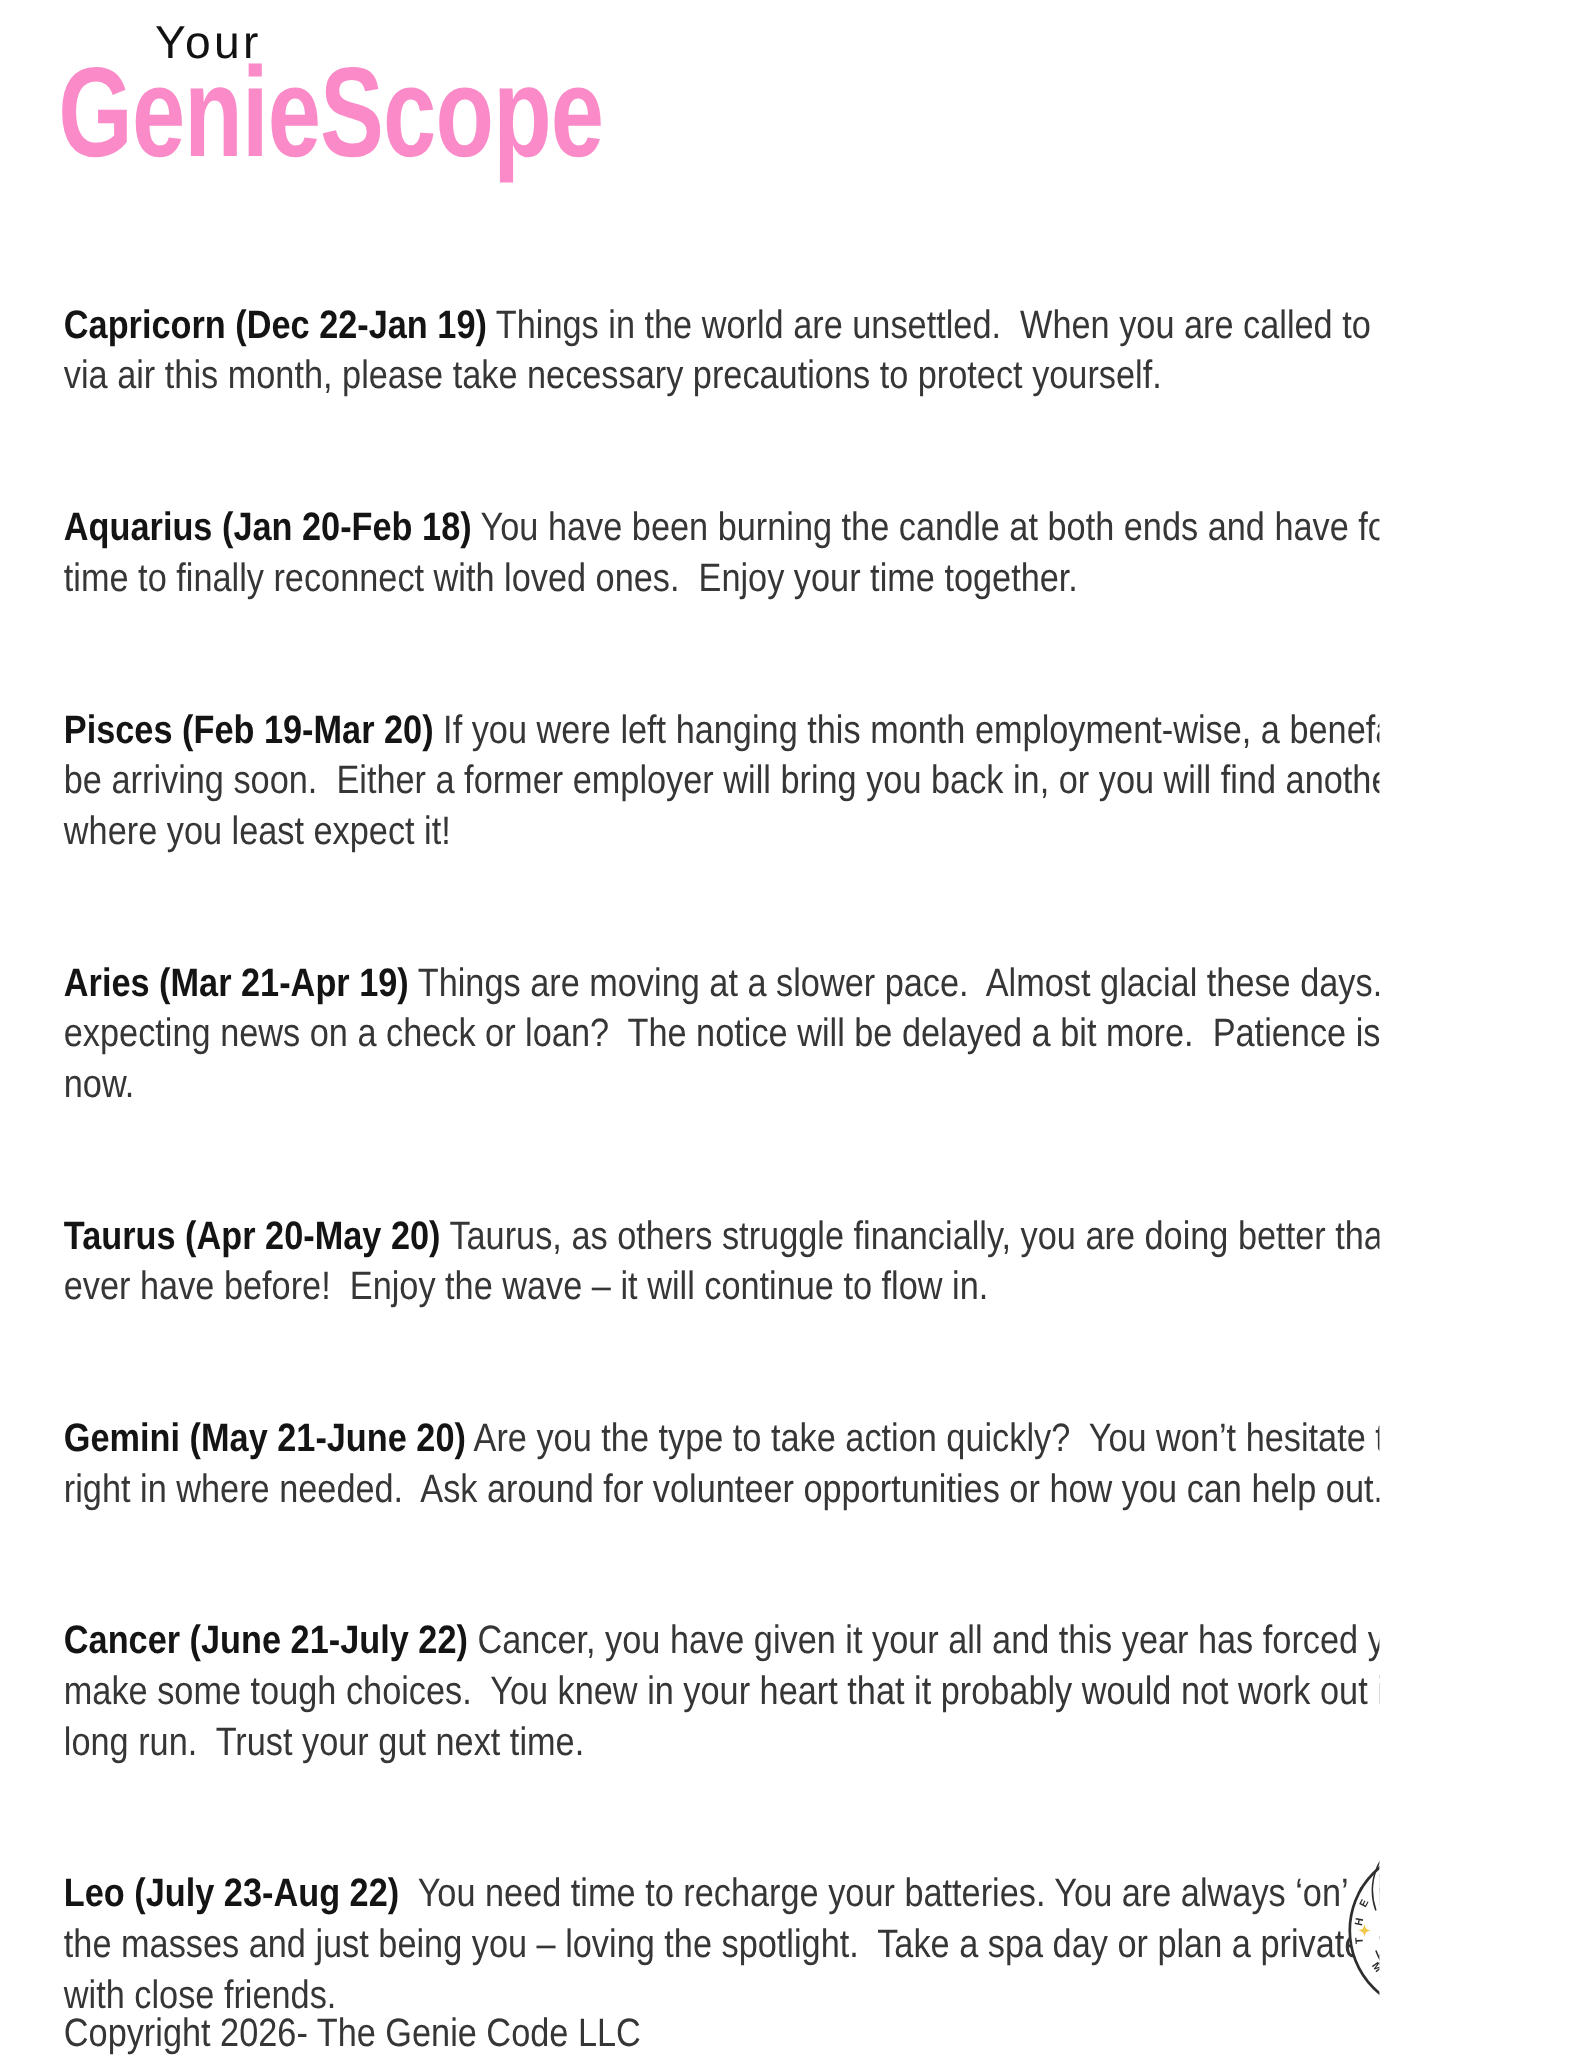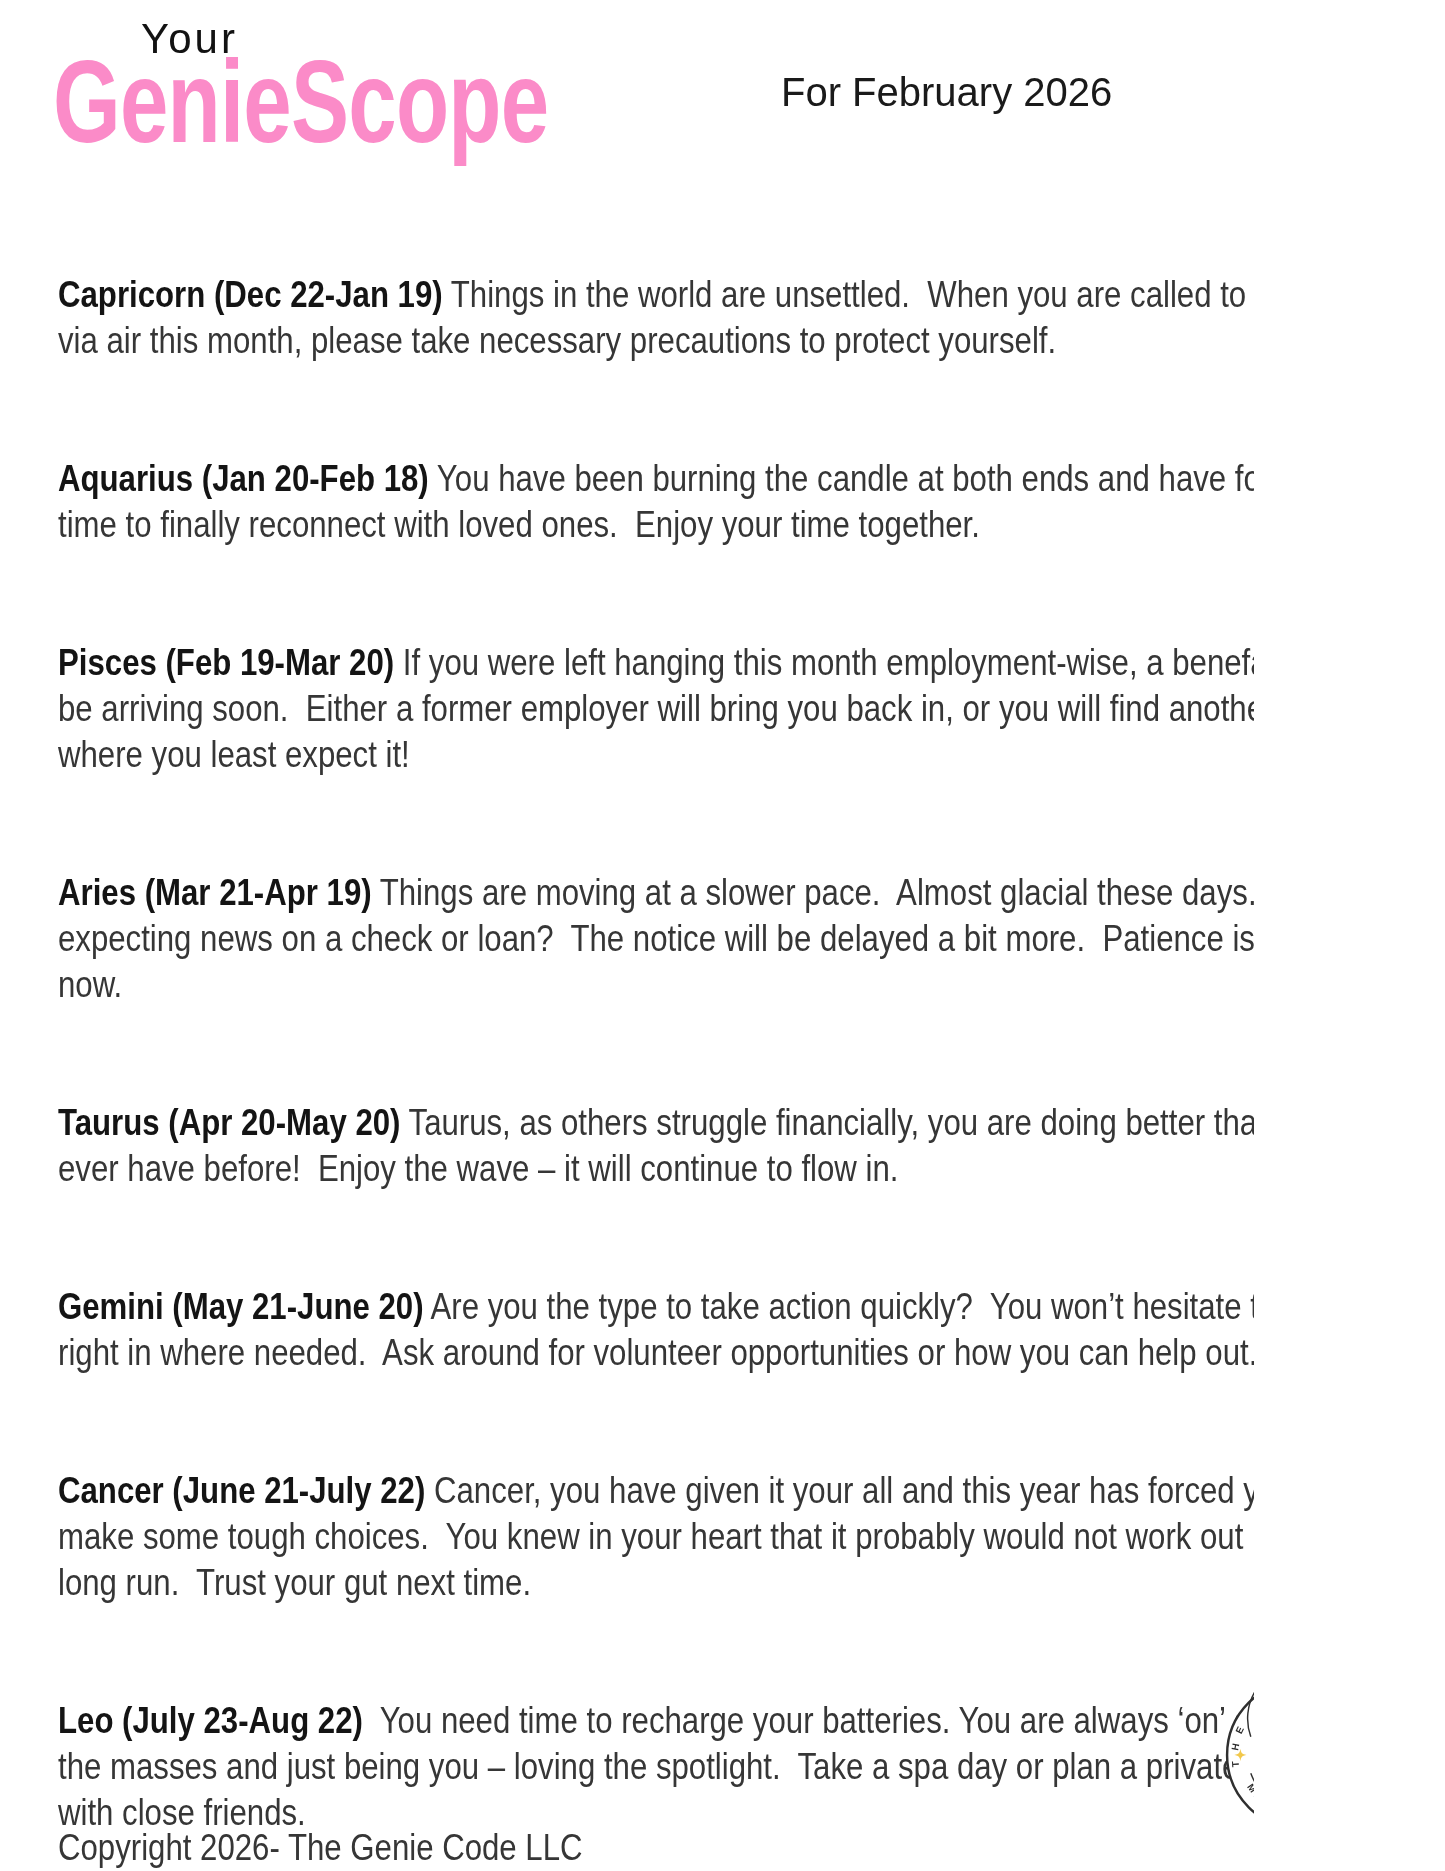--- a/index.html
+++ b/index.html
@@ -43,21 +43,20 @@
   
   .badge { position:absolute; left:1224px; top:1678px; width:154px; height:154px; }
 </style>
 </head>
 <body>
 
 <div class="page">
 
   <div class="kicker">Your</div>
   <div class="brand">GenieScope</div>
-  <div class="edition">For February 2026</div>
 
   <div class="body-text">
     <p><b>Capricorn (Dec 22-Jan 19)</b><span> Things in the world are unsettled.  When you are called to take a trip via air this month, please take necessary precautions to protect yourself.</span></p>
     <p><b>Aquarius (Jan 20-Feb 18)</b><span> You have been burning the candle at both ends and have found the time to finally reconnect with loved ones.  Enjoy your time together.</span></p>
     <p><b>Pisces (Feb 19-Mar 20)</b><span> If you were left hanging this month employment-wise, a benefactor will be arriving soon.  Either a former employer will bring you back in, or you will find another job -where you least expect it!</span></p>
     <p><b>Aries (Mar 21-Apr 19)</b><span> Things are moving at a slower pace.  Almost glacial these days.  Been expecting news on a check or loan?  The notice will be delayed a bit more.  Patience is needed now.</span></p>
     <p><b>Taurus (Apr 20-May 20)</b><span> Taurus, as others struggle financially, you are doing better than you ever have before!  Enjoy the wave – it will continue to flow in.</span></p>
     <p><b>Gemini (May 21-June 20)</b><span> Are you the type to take action quickly?  You won’t hesitate to jump right in where needed.  Ask around for volunteer opportunities or how you can help out.</span></p>
     <p><b>Cancer (June 21-July 22)</b><span> Cancer, you have given it your all and this year has forced you to make some tough choices.  You knew in your heart that it probably would not work out in the long run.  Trust your gut next time.</span></p>
     <p><b>Leo (July 23-Aug 22)</b><span>  You need time to recharge your batteries. You are always ‘on’ charming the masses and just being you – loving the spotlight.  Take a spa day or plan a private get-away with close friends.</span></p>

